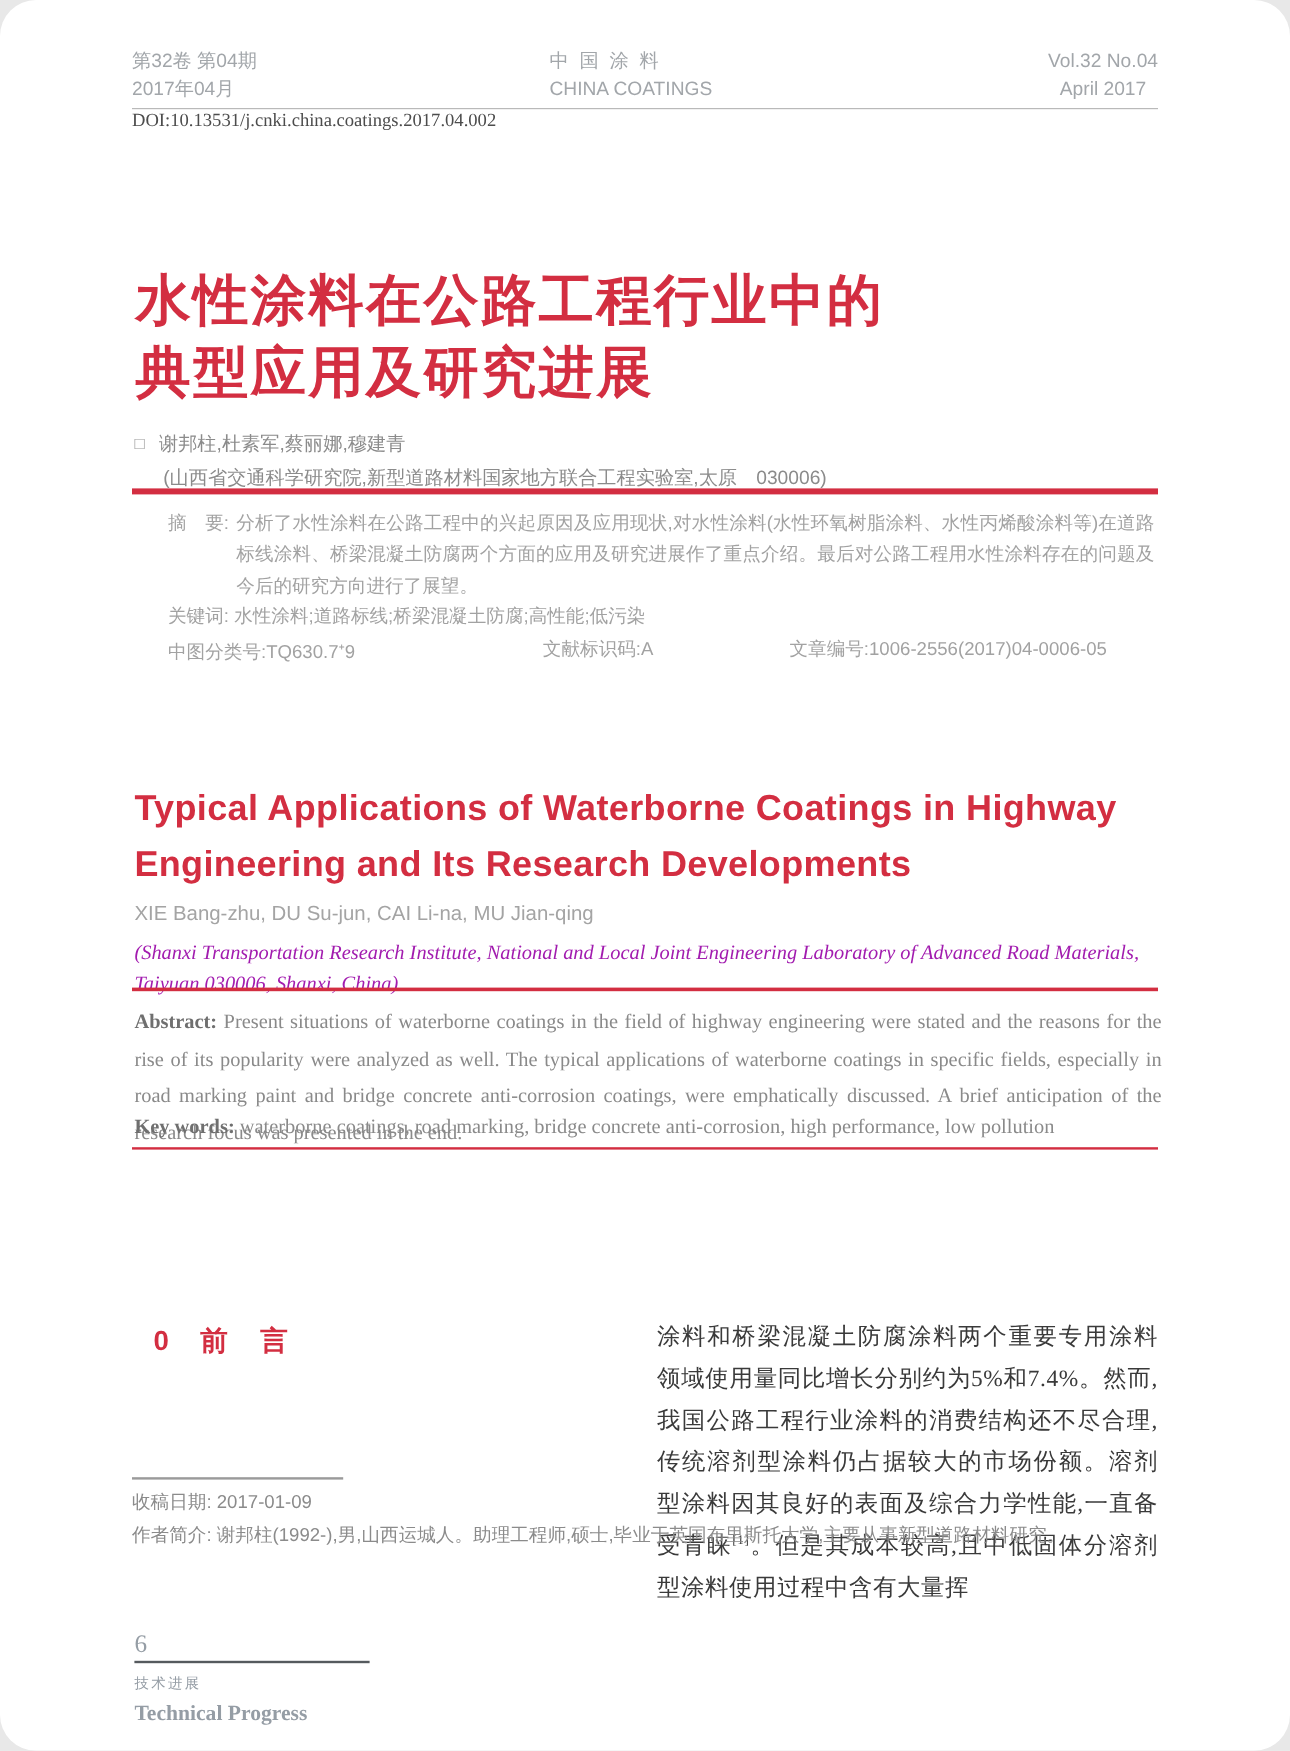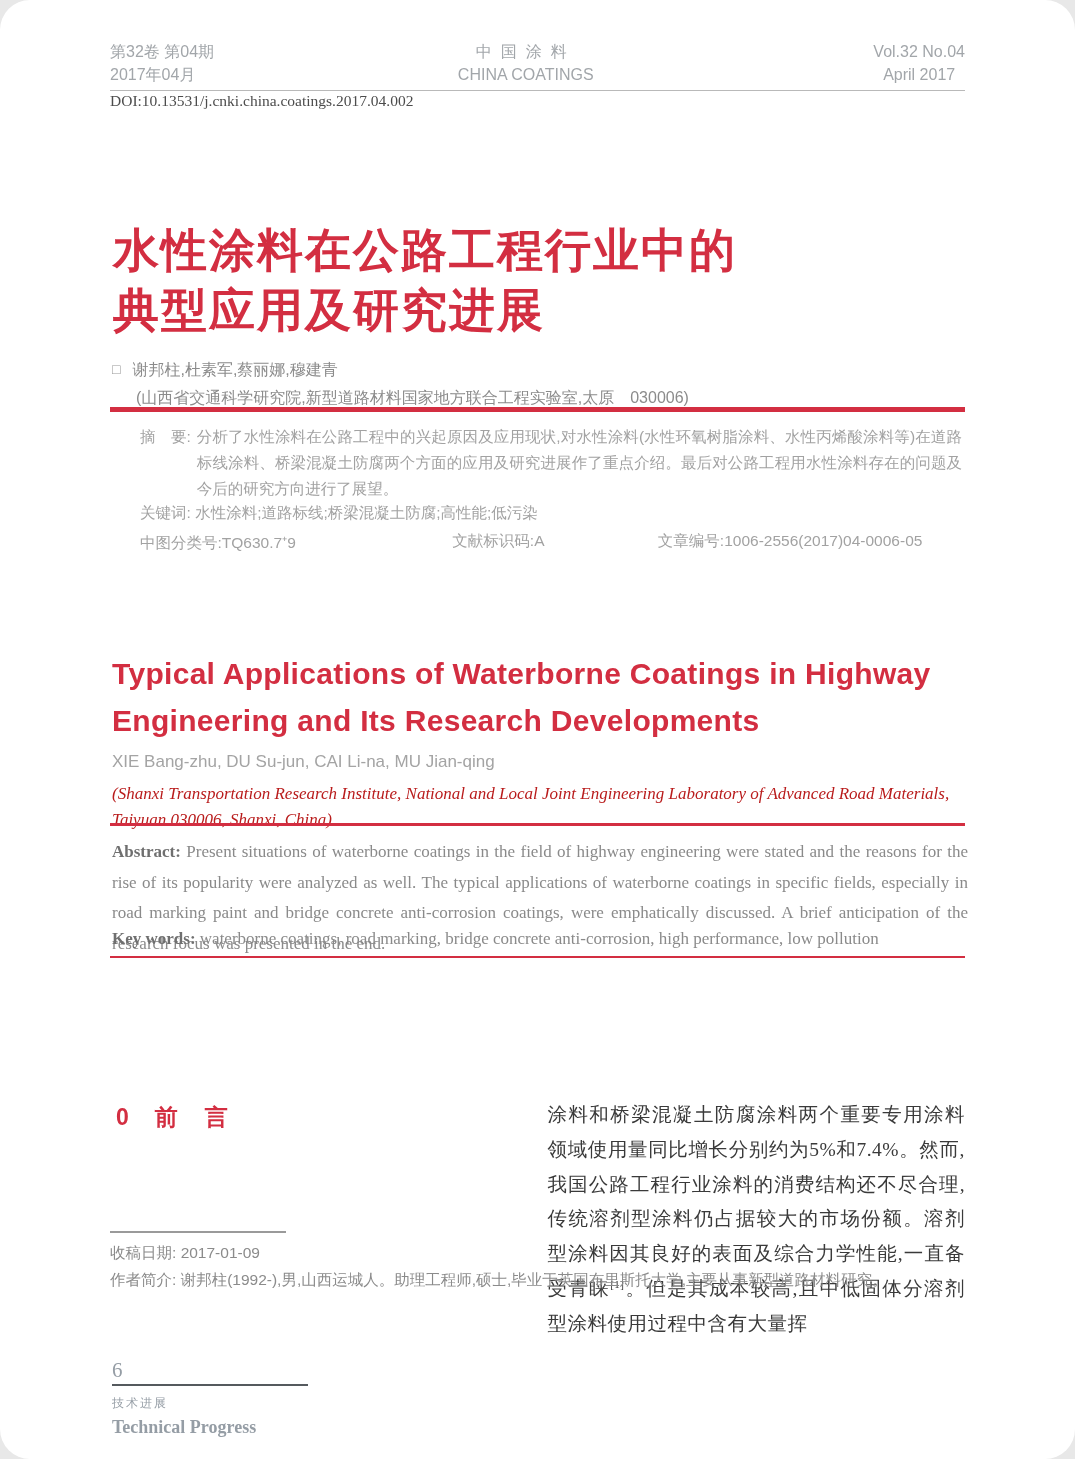--- a/index.html
+++ b/index.html
@@ -10,21 +10,21 @@
     font-family:"Liberation Sans", sans-serif;
     border-radius:30px;
   }
   .abs { position:absolute; }
   .pre { white-space:pre-line; }
 
   
   .jheader { top:40px; left:110px; width:855px; display:flex; justify-content:space-between;
              color:#a2a6aa; font-size:16px; line-height:23px; padding-bottom:4px;
              border-bottom:1.5px solid #b9b9b9; }
-  .jheader .center { text-align:center; }
+  .jheader .center { }
   .jheader .center .cn { letter-spacing:9px; }
   .jheader .right { text-align:center;margin-left:36px; }
   .doi { top:92px; left:110px; color:#4c4c4c; font-size:15.5px; font-family:"Liberation Serif", serif; }
 
   
   .cn-title { top:220px; left:113px; width:760px; color:var(--red);
               font-size:46px; font-weight:bold; line-height:60px; letter-spacing:2px; }
   .authors-row { top:360px; left:112px; width:840px; color:#8b8b8b; font-size:16px; display:flex; gap:12px; }
   .author-marker { font-size:14px; position:relative; top:1px; color:#9a9a9a; }
   .cn-affil { top:388px; left:136px; color:#8b8b8b; font-size:16px; }
@@ -36,35 +36,35 @@
   .cn-abstract .lbl { flex:0 0 aupx; white-space:nowrap; margin-right:6px; }
   .cn-abstract .txt { flex:1; text-align:justify; }
   .cn-keywords { top:503px; left:140px; width:822px; color:#a2a2a2; font-size:15.5px; }
   .class-row { top:531px; left:140px; width:822px; display:flex; color:#a2a2a2; font-size:15.5px; }
   .class-row .c1 { width:38%; } .class-row .c2 { width:25%; } .class-row .c3 { flex:1; }
 
   
   .en-title { top:650px; left:112px; width:860px; color:var(--red);
               font-size:30px; font-weight:bold; line-height:47px; letter-spacing:0.3px; }
   .en-authors { top:752px; left:112px; color:#a4a4a4; font-size:17px; }
-  .en-affil { top:781px; left:112px; width:858px; color:#b91c1c; font-size:17px; line-height:26px;
+  .en-affil { top:781px; left:112px; width:858px; color:#a21caf; font-size:17px; line-height:26px;
               font-family:"Liberation Serif", serif; font-style:italic; }
   .rule-thin2 { top:823px; left:110px; width:855px; height:2.5px; background:var(--red); }
   .en-abstract { top:837px; left:112px; width:856px; color:#8a8a8a; font-size:17px; line-height:30.5px;
                  font-family:"Liberation Serif", serif; text-align:justify; }
   .en-abstract b, .en-keywords b { color:#6f6f6f; }
   .en-keywords { top:929px; left:112px; width:856px; color:#8a8a8a; font-size:17px;
                  font-family:"Liberation Serif", serif; }
   .rule-thin3 { top:956px; left:110px; width:855px; height:2px; background:var(--red); }
 
   
   .body-cols { top:1098px; left:110px; width:855px; display:flex; gap:20px;
                font-family:"Liberation Serif", serif; color:#3a3a3a; }
   .col { width:418px; }
-  .section-head { color:var(--red); font-size:23px; font-weight:bold; margin:4px 0 14px 6px;
+  .section-head { color:var(--red); font-size:23px; font-weight:bold; margin:4px 0 14px 18px;
                   font-family:"Liberation Sans", sans-serif; }
   .section-head .num { margin-right:26px; }
   .section-head .ttl { letter-spacing:2px; }
   .para { font-size:19.5px; line-height:34.8px; text-align:justify; letter-spacing:0.5px; }
   .para.indent { text-indent:2em; }
   sup.ref { font-size:11px; vertical-align:super; line-height:0; }
 
   
   .footnote { top:1231px; left:110px; width:855px; color:#8b8b8b; font-size:15.5px; line-height:27px; }
   .footnote .rule { width:176px; height:1.5px; background:#9a9a9a; margin-bottom:6px; }

